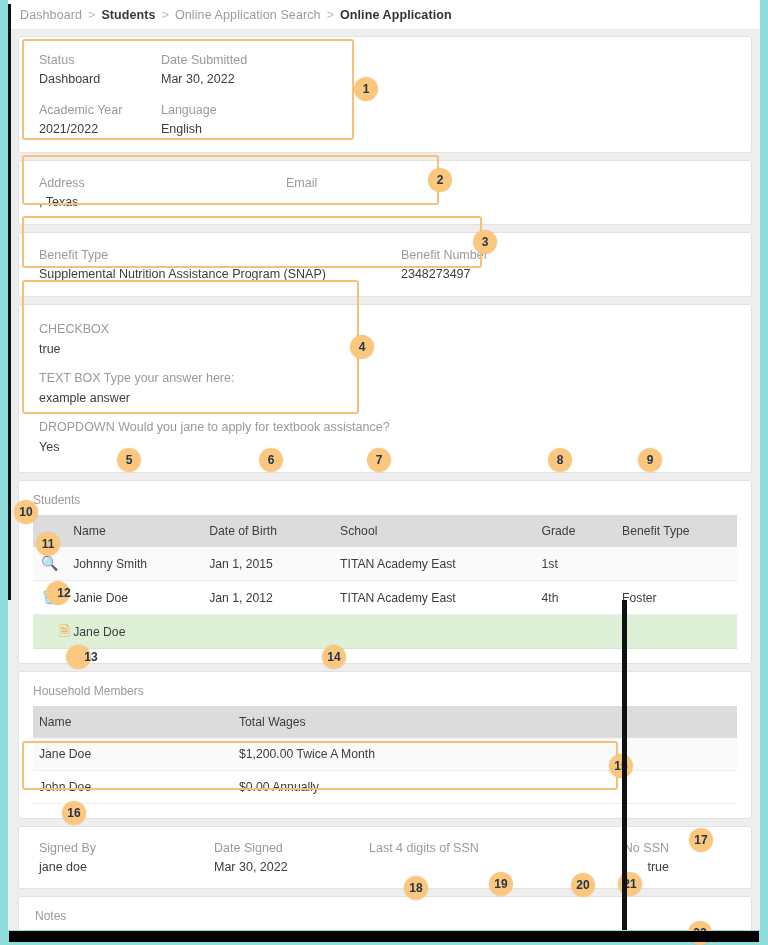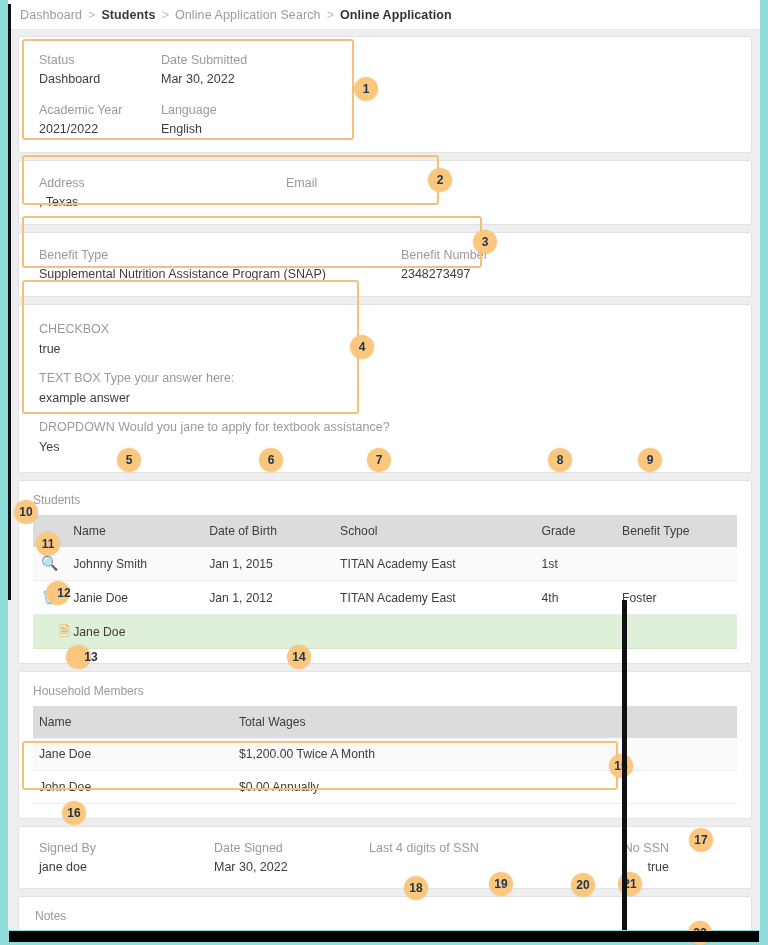--- a/index.html
+++ b/index.html
@@ -360,21 +360,21 @@
   <div class="badge" style="left:350px; top:335px;">4</div>
   <div class="badge" style="left:117px; top:448px;">5</div>
   <div class="badge" style="left:259px; top:448px;">6</div>
   <div class="badge" style="left:367px; top:448px;">7</div>
   <div class="badge" style="left:548px; top:448px;">8</div>
   <div class="badge" style="left:638px; top:448px;">9</div>
   <div class="badge" style="left:14px;  top:500px;">10</div>
   <div class="badge" style="left:24px;  top:532px;margin-left:12px;">11</div>
   <div class="badge" style="left:46px;  top:581px;padding-left:12px;">12</div>
   <div class="badge" style="left:66px;  top:645px;padding-left:25px;">13</div>
-  <div class="badge" style="left:287px; top:645px;">14</div>
+  <div class="badge" style="left:322px; top:645px;">14</div>
   <div class="badge" style="left:609px; top:754px;">15</div>
   <div class="badge" style="left:62px;  top:801px;">16</div>
   <div class="badge" style="left:689px; top:828px;">17</div>
   <div class="badge" style="left:404px; top:876px;">18</div>
   <div class="badge" style="left:489px; top:872px;">19</div>
   <div class="badge" style="left:571px; top:873px;">20</div>
   <div class="badge" style="left:618px; top:872px;">21</div>
   <div class="badge" style="left:688px; top:921px;">22</div>
 
   <div class="vscroll-left"></div>

